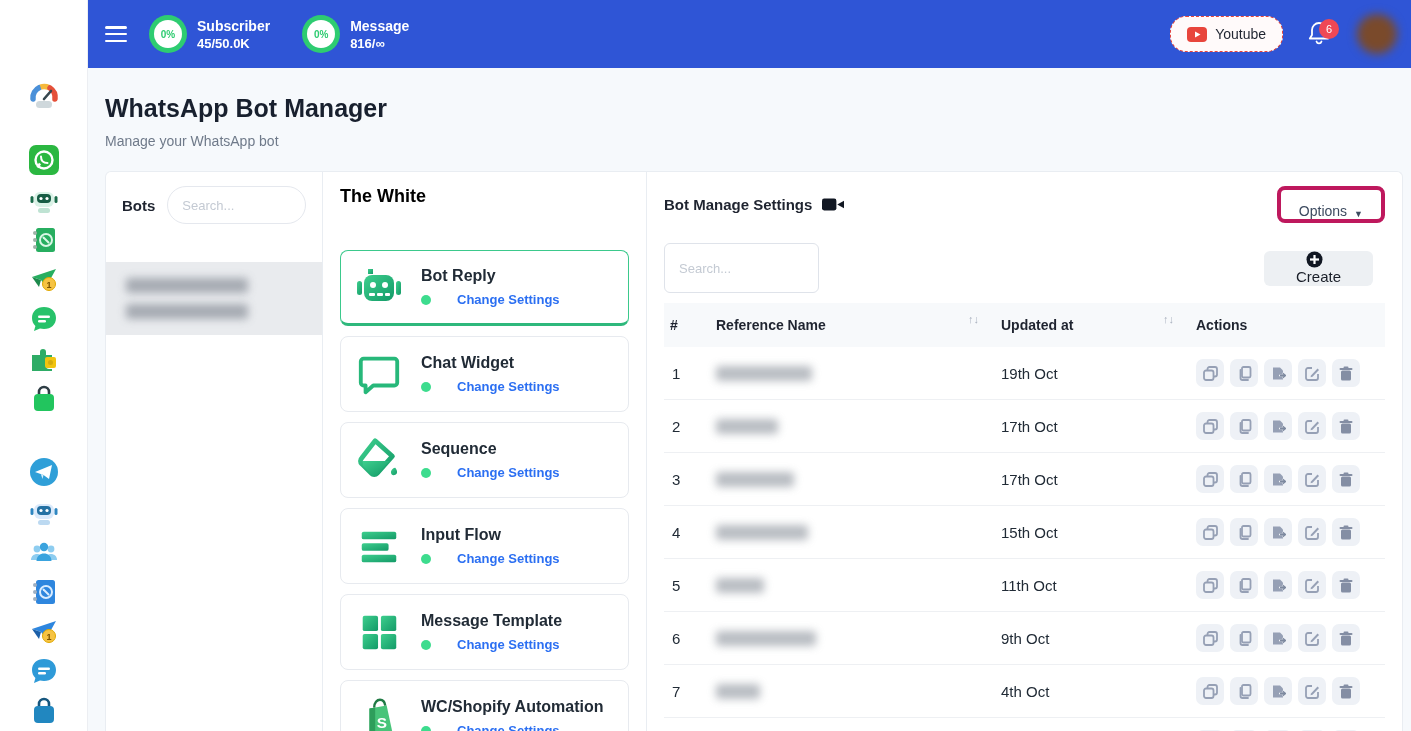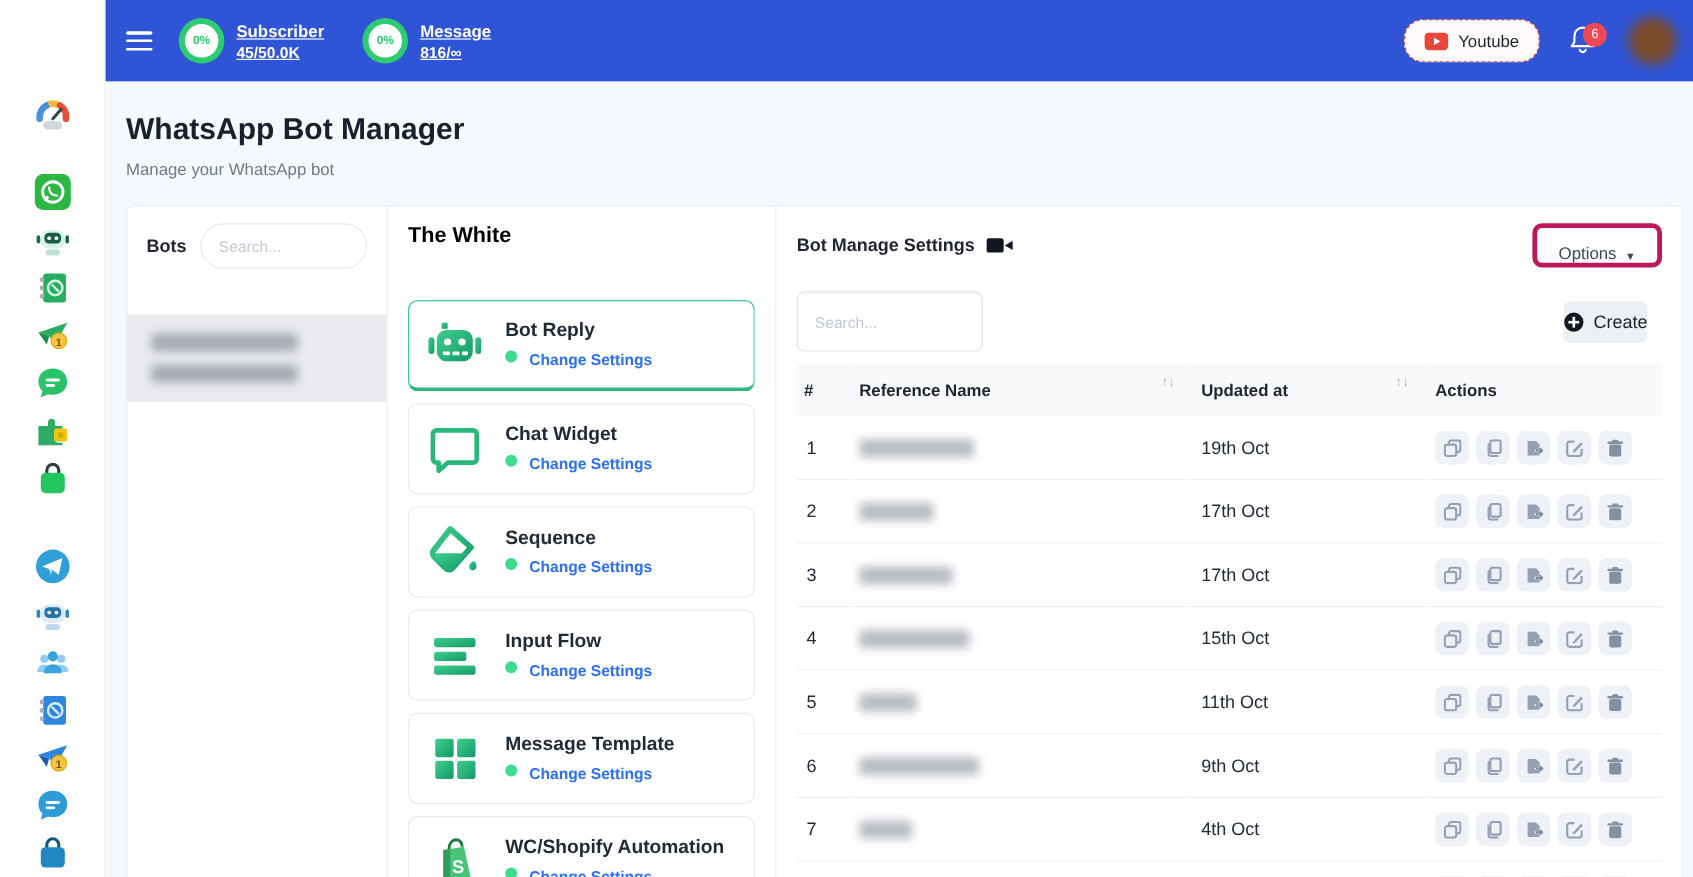--- a/index.html
+++ b/index.html
@@ -16,21 +16,21 @@
   
   .main { flex:1; display:flex; flex-direction:column; min-width:0; }
 
   
   .topbar { height:68px; background:#2f55d6; display:flex; align-items:center; padding:0 14px 0 17px; flex-shrink:0; }
   .hamburger { width:22px; height:16px; display:flex; flex-direction:column; justify-content:space-between; cursor:pointer; margin-right:22px; }
   .hamburger span { height:2.5px; background:#ffffff; border-radius:2px; }
   .stat { display:flex; align-items:center; margin-right:32px; }
   .ring { width:38px; height:38px; border-radius:50%; background:#2ecc71; display:flex; align-items:center; justify-content:center; }
   .ring .inner { width:28px; height:28px; border-radius:50%; background:#ffffff; display:flex; align-items:center; justify-content:center; font-size:10px; font-weight:bold; color:#2ecc71; }
-  .stat .txt { margin-left:10px; color:#ffffff;text-decoration:underline; }
+  .stat .txt { margin-left:10px; color:#ffffff; }
   .stat .txt .l1 { font-size:14px; font-weight:bold; }
   .stat .txt .l2 { font-size:13px; font-weight:bold; margin-top:2px; }
   .topbar .spacer { flex:1; }
   .pill-btn { height:36px; background:#fff7f7; border-radius:16px; display:flex; align-items:center; padding:0 16px; font-size:14px; color:#1f2430; cursor:pointer; margin-left:14px; }
   .pill-btn.yt { border:1.5px dashed #e8453c; background:#fffafa; }
   .pill-btn.disc { border:1.5px dashed #4a7de0; background:#fbfcff; }
   .pill-btn svg { margin-right:8px; }
   .bell-wrap { position:relative; margin:0 26px 0 24px; cursor:pointer; }
   .bell-wrap svg { display:block; }
   .badge { position:absolute; top:-2px; left:12px; min-width:20px; height:20px; border-radius:10px; background:#ef4855; color:#ffffff; font-size:11px; display:flex; align-items:center; justify-content:center; padding:0 5px; }
@@ -54,34 +54,34 @@
   .blur-bar { height:15px; border-radius:3px; background:#8f959e; opacity:.75; filter:blur(4px); }
   .bot-item .blur-bar + .blur-bar { margin-top:11px; }
 
   
   .col-menu { width:324px; border-right:1px solid #e9edf2; flex-shrink:0; padding:14px 17px; overflow:hidden; }
   .col-menu .t { font-size:18px; font-weight:bold; color:#000000; margin-bottom:43px; }
   .menu-card { border:1px solid #e7eaef; border-radius:8px; padding:14px; display:flex; align-items:center; margin-bottom:10px; cursor:pointer; background:#ffffff; height:76px; }
   .menu-card.active { border-color:#3bc98c; border-bottom:3px solid #2eb87c; }
   .menu-card .mc-icon { width:48px; height:48px; flex-shrink:0; margin-right:18px; display:flex; align-items:center; justify-content:center; }
   .menu-card .mc-title { font-size:16px; font-weight:600; color:#212b36; }
-  .menu-card .mc-link { display:flex; align-items:flex-start; margin-top:7px; }
+  .menu-card .mc-link { display:flex; align-items:center; margin-top:7px;gap:16px; }
   .menu-card .dot { width:10px; height:10px; border-radius:50%; background:#3ddc8e; margin-right:10px; }
   .menu-card .cs { font-size:13px; font-weight:bold; color:#2b6ff2; cursor:pointer; }
 
   
   .col-table { flex:1; padding:14px 17px 0 17px; min-width:0; }
   .ct-head { display:flex; align-items:center; }
   .ct-head .t { font-size:15px; font-weight:bold; color:#1f2430; margin-right:10px; }
   .options-btn { margin-left:auto; height:37px; background:#ffffff; border:4px solid #be185d; border-radius:8px; padding:0 18px; font-size:14px; color:#3c4a5f; display:flex; align-items:flex-end; cursor:pointer; }
   .options-btn .caret { font-size:9px; margin-left:7px; color:#3c4a5f; }
   .ct-controls { display:flex; align-items:center; margin-top:20px; }
   .search-box { width:155px; height:50px; border:1px solid #dfe3ea; border-radius:6px; padding:0 14px; font-size:13px; outline:none; color:#1f2430; }
   .search-box::placeholder { color:#c4cad3; }
-  .create-btn { margin-left:auto; margin-right:12px; height:35px; background:#edf0f3; border:none; border-radius:6px; padding:0 0; font-size:15px; color:#1a1f29; display:flex; align-items:center; cursor:pointer; }
+  .create-btn { margin-left:auto; margin-right:12px; height:35px; background:#edf0f3; border:none; border-radius:6px; padding:0 32px; font-size:15px; color:#1a1f29; display:flex; align-items:center; cursor:pointer;flex-direction:column; }
   .create-btn svg { margin-right:8px; }
 
   table.grid { width:100%; border-collapse:collapse; margin-top:10px; }
   table.grid thead th { background:#f7f9fb; text-align:left; font-size:14px; font-weight:bold; color:#1f2430; padding:14px 8px; height:44px; }
   table.grid th.c-num { width:44px; padding-left:6px; }
   table.grid th.c-name { width:285px; }
   table.grid th.c-date { width:195px; }
   .sort { color:#aab2bf; font-size:11px; font-weight:normal; position:relative; top:-4px; padding-right:6px; float:right; }
   table.grid tbody td { border-bottom:1px solid #eef0f3; padding:12px 8px; height:51px; font-size:15px; color:#212b36; }
   td.c-num { padding-left:6px; }

